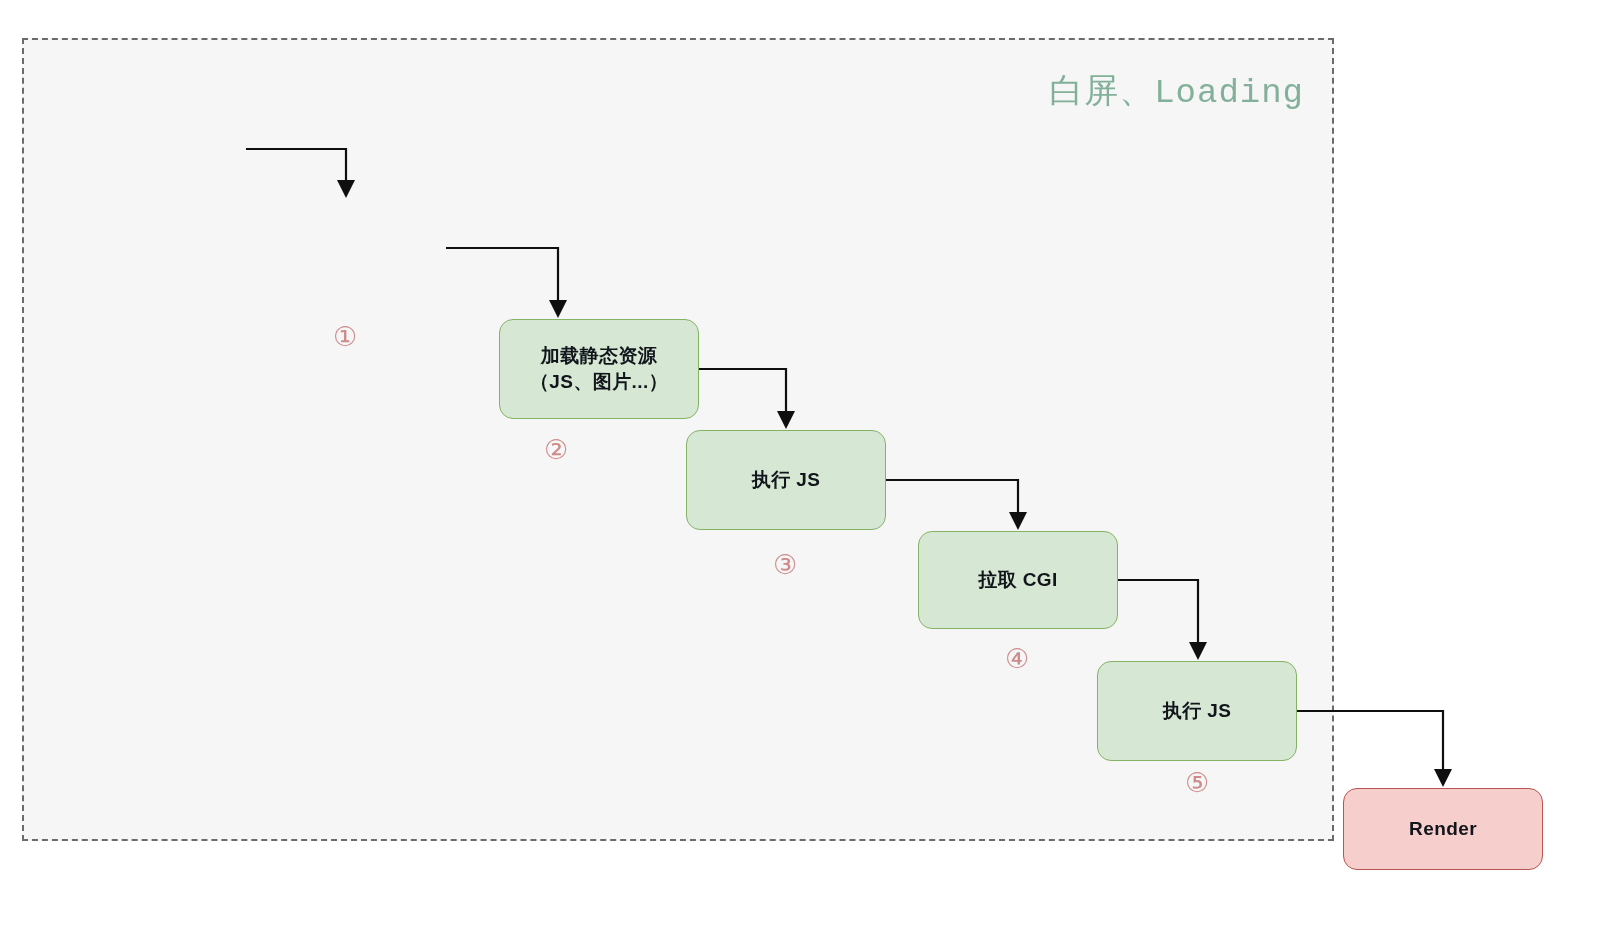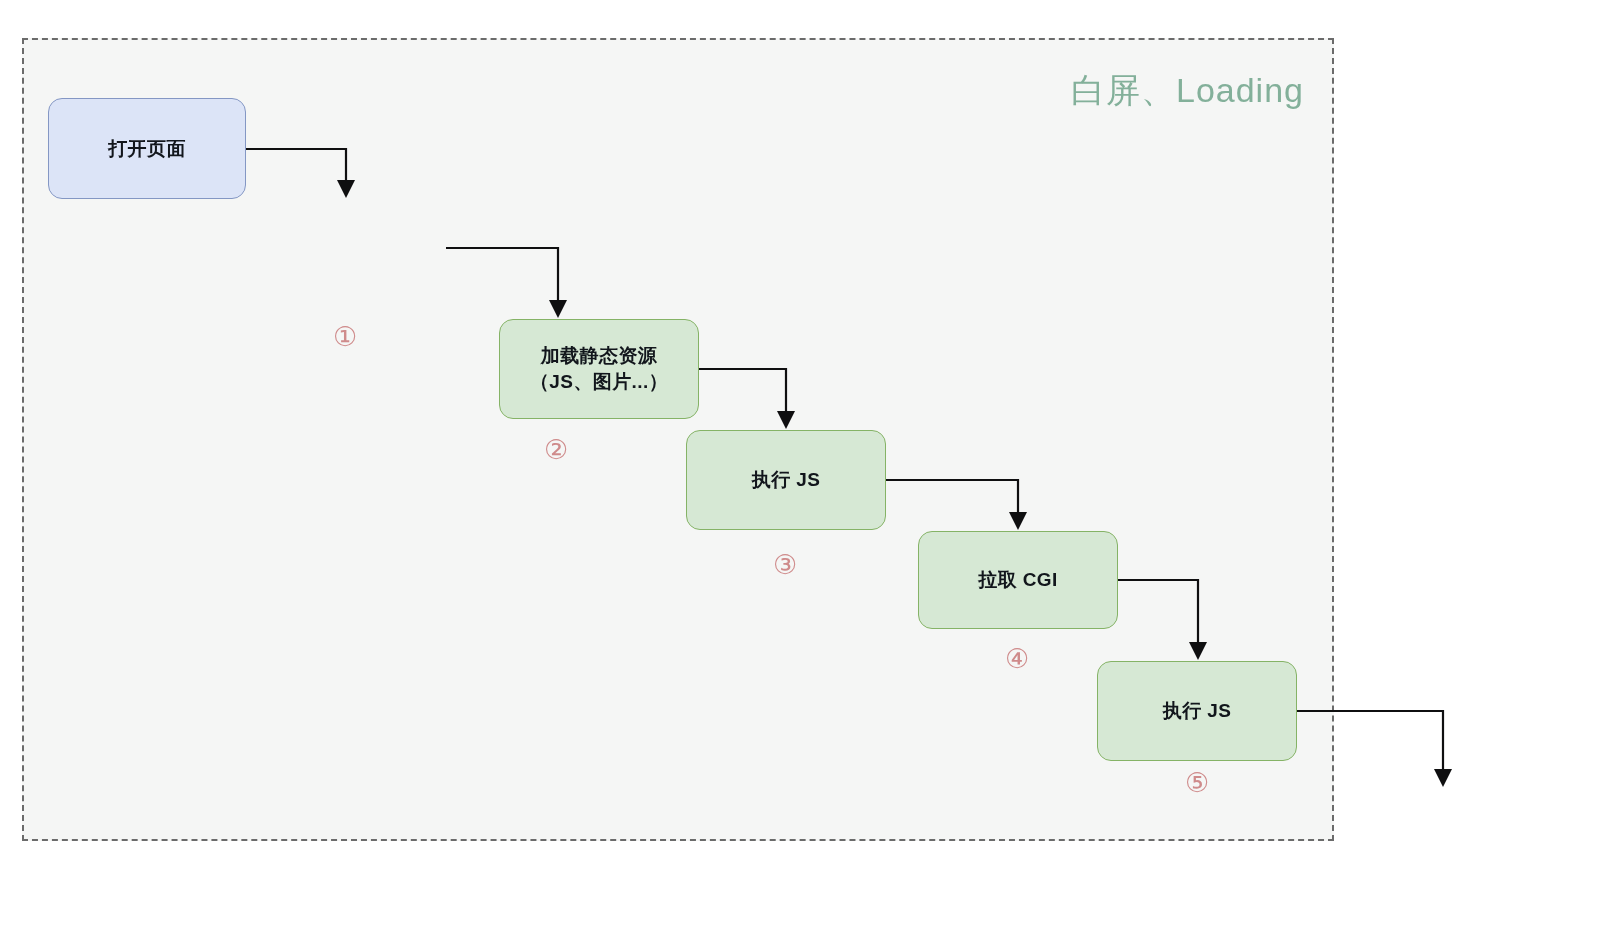--- a/index.html
+++ b/index.html
@@ -29,21 +29,21 @@
     box-sizing: border-box;
   }
 
   .phase-title {
     position: absolute;
     right: 28px;
     top: 28px;
     font-size: 34px;
     letter-spacing: 1px;
     color: #83b09a;
-    font-family: Liberation Sans, sans-serif;
+    font-family: Liberation Mono, monospace;
     white-space: nowrap;
   }
 
   
   .node {
     position: absolute;
     box-sizing: border-box;
     border-radius: 14px;
     display: flex;
     align-items: center;
@@ -139,42 +139,42 @@
       <path d="M 1118 580 L 1198 580 L 1198 644"></path>
       <polygon points="1189,642 1207,642 1198,660"></polygon>
     </g>
 
     <g>
       <path d="M 1297 711 L 1443 711 L 1443 771"></path>
       <polygon points="1434,769 1452,769 1443,787"></polygon>
     </g>
   </svg>
 
-  <div class="node blue" style="left:48px; top:98px; width:198px; height:101px;">
-    <span class="node-label">打开页面</span>
-  </div>
 
 
   <div class="node green" style="left:458px; top:319px; width:200px; height:100px;margin-left:41px;">
     <span class="node-label">加载静态资源
 （JS、图片...）</span>
   </div>
 
   <div class="node green" style="left:686px; top:430px; width:200px; height:100px;">
     <span class="node-label">执行 JS</span>
   </div>
 
   <div class="node green" style="left:918px; top:531px; width:200px; height:98px;">
     <span class="node-label">拉取 CGI</span>
   </div>
 
   <div class="node green" style="left:1097px; top:661px; width:200px; height:100px;">
     <span class="node-label">执行 JS</span>
   </div>
 
+  <div class="node pink" style="left:1343px; top:788px; width:200px; height:82px;">
+    <span class="node-label">Render</span>
+  </div>
 
   <div class="step-marker" style="left:333px; top:323px;">①</div>
 
   <div class="step-marker" style="left:544px; top:436px;">②</div>
 
   <div class="step-marker" style="left:773px; top:551px;">③</div>
 
   <div class="step-marker" style="left:1005px; top:645px;">④</div>
 
   <div class="step-marker" style="left:1185px; top:769px;">⑤</div>

